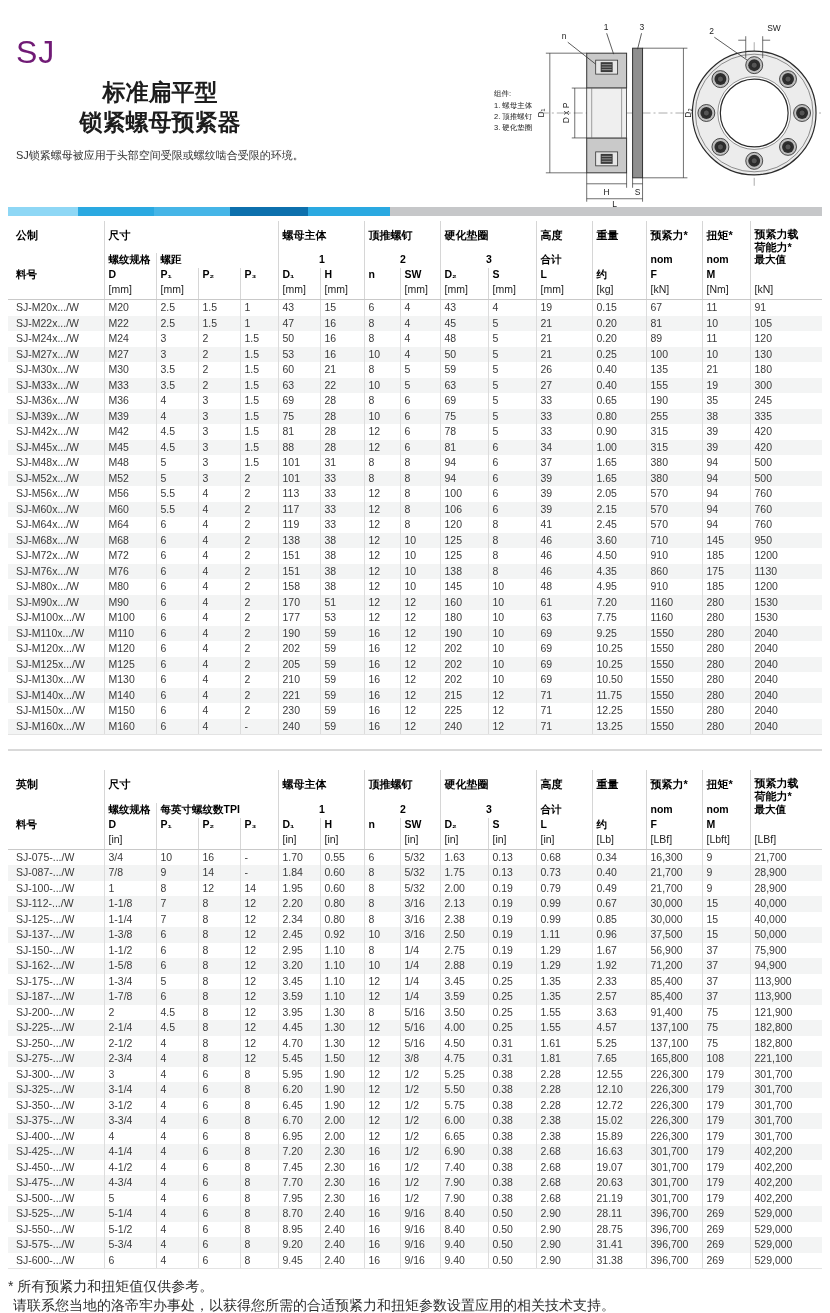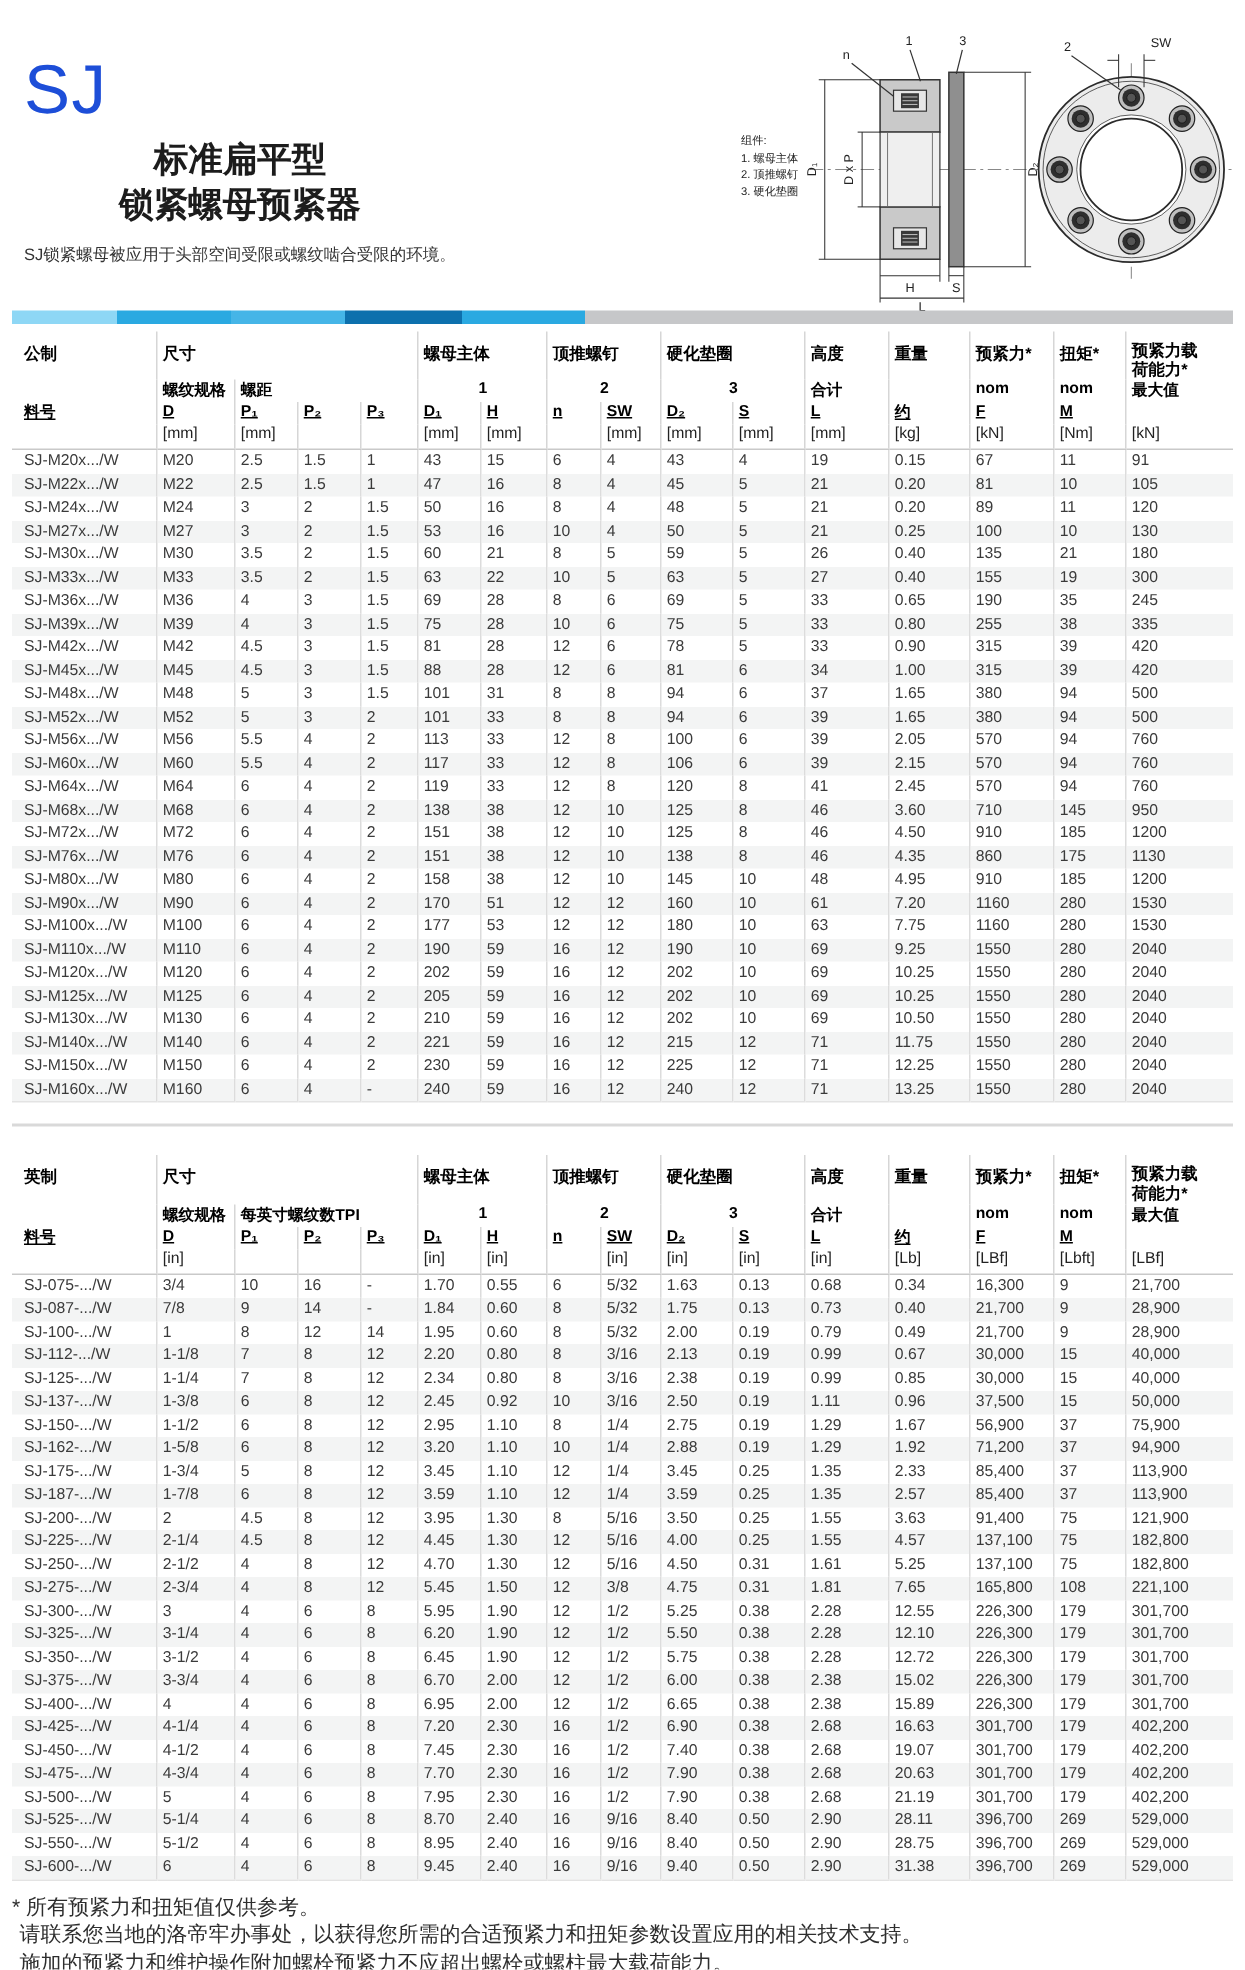--- a/index.html
+++ b/index.html
@@ -1,21 +1,21 @@
 <!DOCTYPE html>
 <html><head>
 <meta charset="utf-8">
 <style>
   html,body{margin:0;padding:0;background:#ffffff;}
   body{width:830px;height:1313px;position:relative;overflow:hidden;
        font-family:"Liberation Sans","DejaVu Sans",sans-serif;color:#222;}
 
   
   .hdr{position:absolute;left:16px;top:36px;}
-  .series{font-size:46px;font-weight:400;color:#1d4ed8;letter-spacing:1px;line-height:1;}
+  .series{font-size:32px;font-weight:400;color:#701a75;letter-spacing:1px;line-height:1;}
   .title{font-size:23px;font-weight:700;color:#1c1c1c;line-height:1.3;margin-top:10px;text-align:center;}
   .subtitle{font-size:11px;color:#333;margin-top:10px;}
 
   
   .diagram{position:absolute;left:492px;top:18px;width:334px;height:192px;}
   .diagram svg{display:block;}
   .dimtxt{font-size:8.5px;fill:#222;}
   .legtxt{font-size:7.5px;fill:#222;}
   .leader{stroke:#333;stroke-width:.8;fill:none;}
   .dimline{stroke:#333;stroke-width:.7;fill:none;}
@@ -28,21 +28,21 @@
   .colorbar .rest{flex:1;}
   table{border-collapse:collapse;table-layout:fixed;width:814px;}
   th,td{padding:0 2px 0 4px;text-align:left;vertical-align:top;overflow:hidden;white-space:nowrap;}
   th{font-weight:bold;color:#000;}
   thead th{border-left:1px solid #d6d6d6;}
   thead tr th:first-child{border-left:none;padding-left:8px;}
   tr.h1 th{font-size:11px;padding-top:7px;vertical-align:top;}
   tr.h1 th.cap{white-space:pre-line;line-height:1.15;}
   tr.h2 th{font-size:10.5px;height:15px;}
   tr.h2 th.ctr{text-align:center;}
-  tr.h3 th{font-size:10.5px;height:15px;text-decoration:underline;}
+  tr.h3 th{font-size:10.5px;height:15px;}
   tr.h4 th{font-size:10.5px;font-weight:normal;color:#222;height:14px;border-bottom:1px solid #c9c9c9;padding-bottom:2px;}
   tbody td{font-size:10.5px;color:#3a3a3a;height:15.5px;border-left:1px solid #dcdcdc;line-height:15.5px;}
   tbody tr td:first-child{border-left:none;padding-left:8px;}
   tbody tr:nth-child(even){background:#f3f4f4;}
   tbody tr:last-child td{border-bottom:1px solid #e3e3e3;}
   .tbl-imperial{margin-top:14px;border-top:2px solid #d9d9d9;padding-top:19px;}
 
   
   .notes{margin-top:8px;font-size:14px;color:#2e2e2e;line-height:1.35;}
   .notes .n2{padding-left:5px;}
@@ -1316,20 +1316,38 @@
             <td>9/16</td>
             <td>8.40</td>
             <td>0.50</td>
             <td>2.90</td>
             <td>28.75</td>
             <td>396,700</td>
             <td>269</td>
             <td>529,000</td>
           </tr>
           <tr>
+            <td>SJ-575-.../W</td>
+            <td>5-3/4</td>
+            <td>4</td>
+            <td>6</td>
+            <td>8</td>
+            <td>9.20</td>
+            <td>2.40</td>
+            <td>16</td>
+            <td>9/16</td>
+            <td>9.40</td>
+            <td>0.50</td>
+            <td>2.90</td>
+            <td>31.41</td>
+            <td>396,700</td>
+            <td>269</td>
+            <td>529,000</td>
+          </tr>
+          <tr>
             <td>SJ-600-.../W</td>
             <td>6</td>
             <td>4</td>
             <td>6</td>
             <td>8</td>
             <td>9.45</td>
             <td>2.40</td>
             <td>16</td>
             <td>9/16</td>
             <td>9.40</td>

